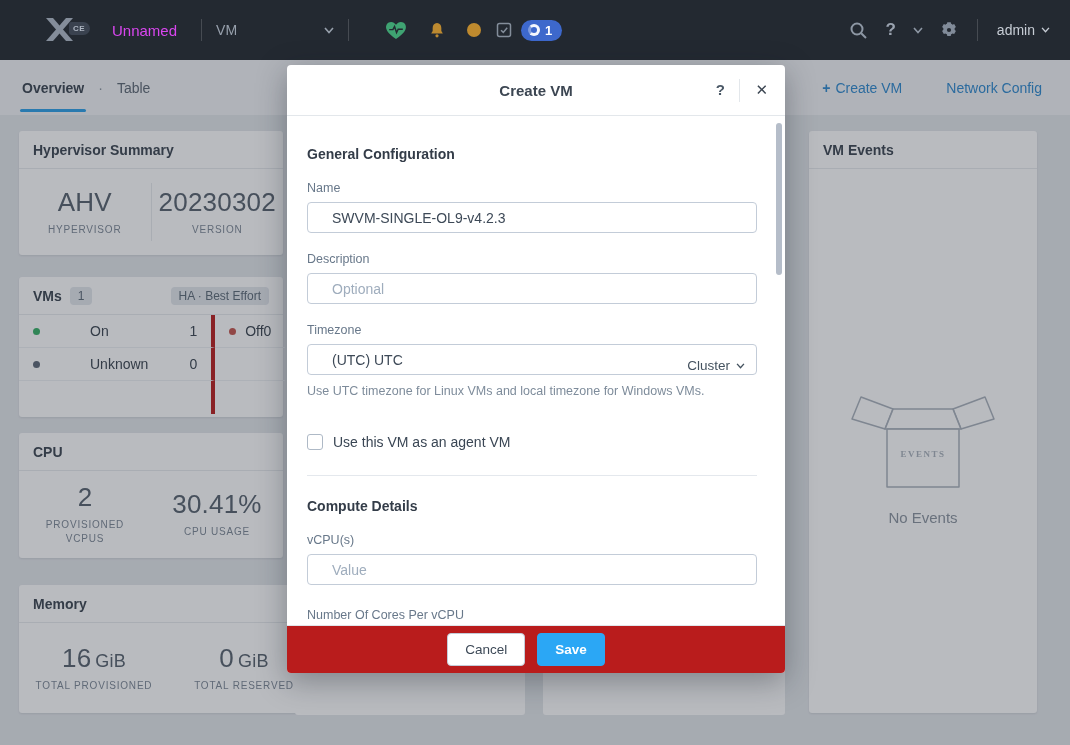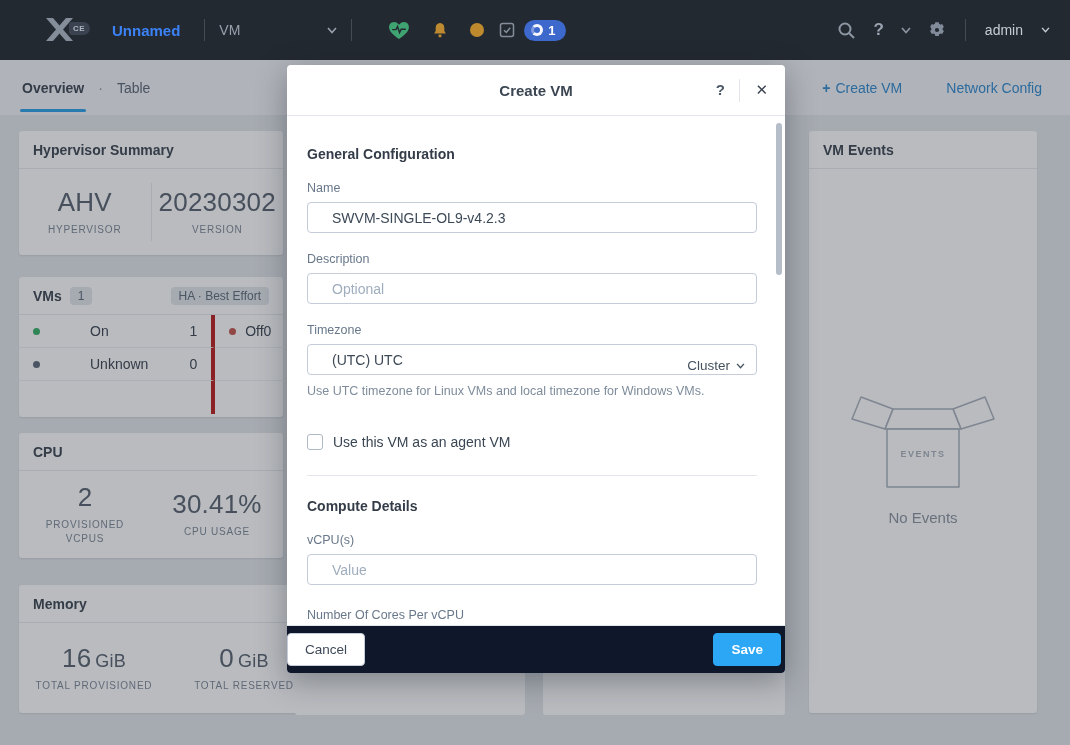--- a/index.html
+++ b/index.html
@@ -16,40 +16,40 @@
     position:absolute; top:0; left:0; width:1070px; height:60px;
     background:#232931; display:flex; align-items:center; padding:0 20px;
     z-index:5;
   }
   .logo-wrap { position:relative; margin-left:26px; width:40px; height:24px; cursor:pointer; }
   .ce-badge {
     position:absolute; right:-4px; top:4px; background:#3a424f; color:#aeb6c2;
     font-size:8px; font-weight:bold; padding:2px 5px 2px 4px; border-radius:3px 8px 8px 3px;
     letter-spacing:.5px;
   }
-  .cluster-name { margin-left:26px; color:#3b82f6; font-size:15px; font-weight:bold; }
+  .cluster-name { margin-left:26px; color:#d946ef; font-size:15px; font-weight:normal; }
   .nav-sep { width:1px; height:22px; background:rgba(255,255,255,.16); margin:0 14px; }
   .nav-sep.m1 { margin-left:24px; }
   .vm-dropdown { display:flex; align-items:center; justify-content:space-between; width:118px; color:#97a0ac; font-size:14px; cursor:pointer; }
   .nav-icons { display:flex; align-items:center; gap:20px; margin-left:22px; }
   .gold-dot { width:14px; height:14px; border-radius:50%; background:#bf8a2e; display:inline-block; }
   .task-group { display:flex; align-items:center; gap:8px; margin-left:14px; }
   .task-pill {
     display:flex; align-items:center; gap:5px; background:#3d68cc; border-radius:12px;
     padding:3px 10px 3px 7px; color:#fff; font-size:13px; font-weight:bold; cursor:pointer;
   }
   .spinner {
     width:12px; height:12px; border-radius:50%;
     border:3px solid rgba(255,255,255,.95); border-left-color:rgba(255,255,255,.35);
     display:inline-block;
   }
   .nav-spacer { flex:1; }
   .nav-right { display:flex; align-items:center; gap:17px; }
   .help-q { color:#9aa3b0; font-size:17px; font-weight:bold; cursor:pointer; }
-  .admin-wrap { display:flex; align-items:center; gap:18px; color:#c7cdd5; font-size:14px; cursor:pointer; }
+  .admin-wrap { display:flex; align-items:center; gap:6px; color:#c7cdd5; font-size:14px; cursor:pointer; }
   .icon-btn { cursor:pointer; display:inline-flex; align-items:center; }
 
   
   .tabbar {
     position:absolute; top:60px; left:0; width:1070px; height:55px;
     background:#f2f4f6; display:flex; align-items:center; padding:0 22px;
     z-index:1;
   }
   .tab { position:relative; font-size:14px; cursor:pointer; }
   .tab.active { color:#3a4450; font-weight:bold; }
@@ -93,21 +93,21 @@
   .hidden-panel { position:absolute; background:#fff; border-radius:3px; z-index:1; }
   .hp-a { left:295px; top:560px; width:230px; height:155px; }
   .hp-b { left:543px; top:560px; width:242px; height:155px; }
 
   .p-events { left:809px; top:131px; width:228px; height:582px; }
   .events-empty { display:flex; flex-direction:column; align-items:center; margin-top:218px; }
   .box-illus { position:relative; width:150px; height:108px; }
   .box-illus svg { position:absolute; inset:0; }
   .box-word {
     position:absolute; left:0; right:0; top:62px; text-align:center;
-    font-size:9px; font-weight:bold; letter-spacing:1.5px; color:#aab2bc;
+    font-size:9px; font-weight:bold; letter-spacing:1.5px; color:#aab2bc;font-family:Liberation Serif, serif;
   }
   .no-events { margin-top:14px; font-size:15px; color:#8a939e; }
 
   
   .overlay { position:absolute; left:0; top:60px; width:1070px; height:685px; background:rgba(38,45,56,.32); z-index:8; }
 
   
   .modal {
     position:absolute; left:287px; top:65px; width:498px; height:608px;
     background:#fff; border-radius:4px; box-shadow:0 8px 30px rgba(20,26,36,.35);
@@ -138,22 +138,22 @@
   }
   .hint { margin-top:9px; font-size:12.5px; color:#7e8c9b; }
   .chk-row { display:flex; align-items:center; gap:10px; margin-top:36px; cursor:pointer; }
   .chk {
     width:16px; height:16px; border:1px solid #aeb9c6; border-radius:3px; background:#fff; flex:none;
   }
   .chk-label { font-size:14px; color:#3a4654; }
   .hr { border:0; border-top:1px solid #e4e8ed; margin-top:25px; }
   .modal-footer {
     position:absolute; left:0; bottom:0; width:100%; height:48px;
-    border-top:1px solid #e0e5ea; background:#0f172a; border-radius:0 0 4px 4px;
-    display:flex; align-items:center; justify-content:space-between; gap:12px; padding-right:4px;
+    border-top:1px solid #e0e5ea; background:#b91c1c; border-radius:0 0 4px 4px;
+    display:flex; align-items:center; justify-content:center; gap:12px; padding-right:20px;
   }
   .btn { font-family:"Liberation Sans", sans-serif; font-size:13.5px; border-radius:4px; padding:8px 17px; cursor:pointer; }
   .btn-cancel { background:#fff; border:1px solid #c3ccd8; color:#3d4957; }
   .btn-save { background:#2ba7f5; border:1px solid #2ba7f5; color:#fff; font-weight:bold; }
   .m-scrollbar { position:absolute; right:3px; top:58px; width:6px; height:152px; background:#b5bdc9; border-radius:3px; cursor:grab; }
 </style>
 </head>
 <body>
 
 <div class="navbar">

